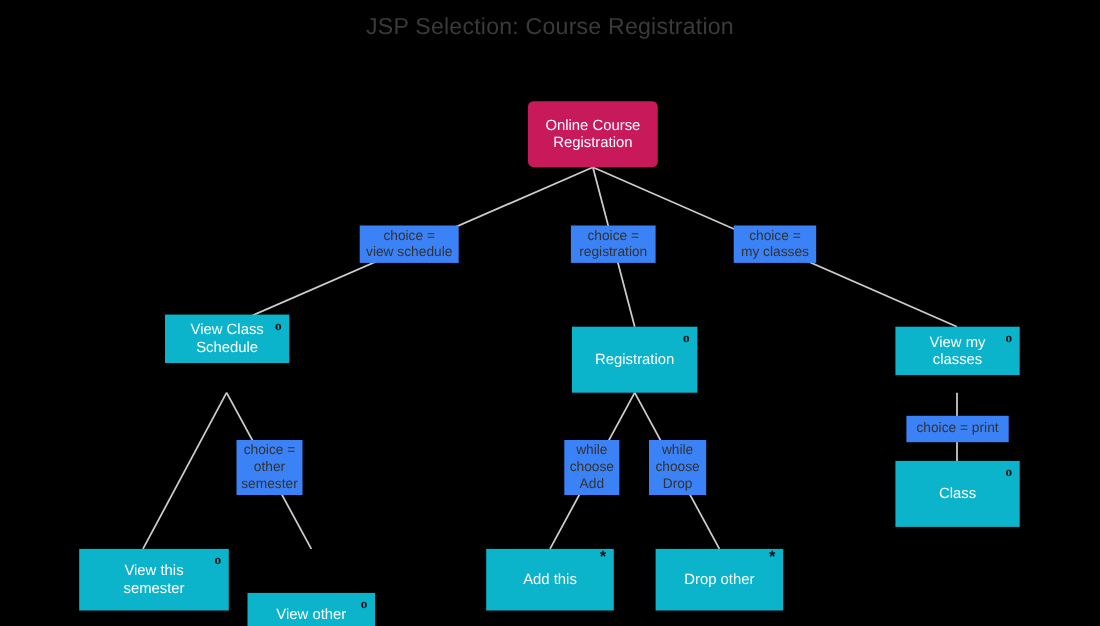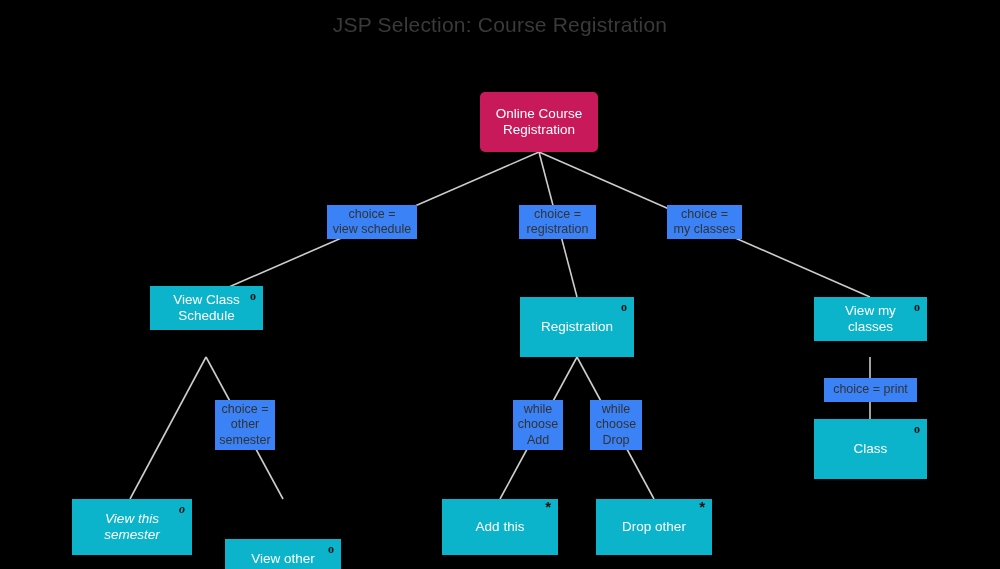--- a/index.html
+++ b/index.html
@@ -132,21 +132,21 @@
     <span class="node-label">Registration</span>
     <span class="marker">o</span>
   </div>
 
   <div class="node proc" style="left:814px; top:297px; width:113px; height:44px;">
     <span class="node-label">View my
 classes</span>
     <span class="marker">o</span>
   </div>
 
-  <div class="node proc" style="left:72px; top:499px; width:120px; height:56px;font-style:italic;">
+  <div class="node proc" style="left:72px; top:499px; width:136px; height:56px;">
     <span class="node-label">View this
 semester</span>
     <span class="marker">o</span>
   </div>
 
   <div class="node proc" style="left:225px; top:499px; width:116px; height:56px;margin-top:40px;">
     <span class="node-label">View other
 semester</span>
     <span class="marker">o</span>
   </div>

